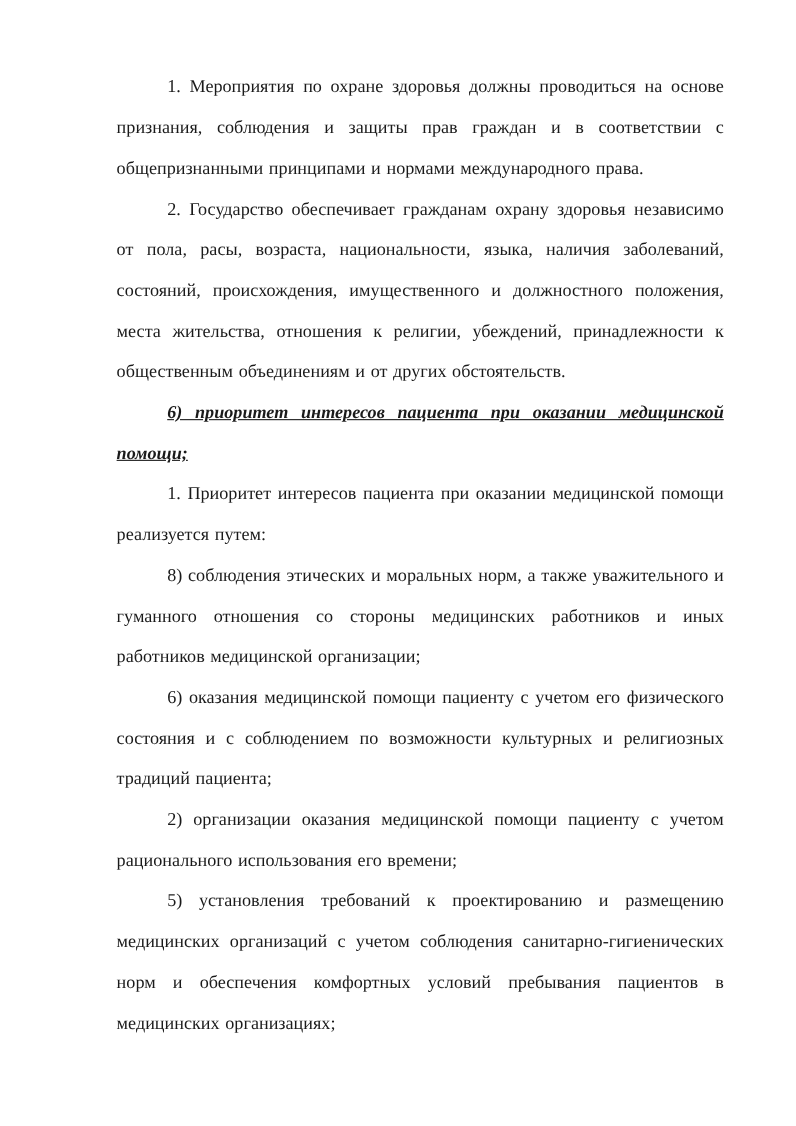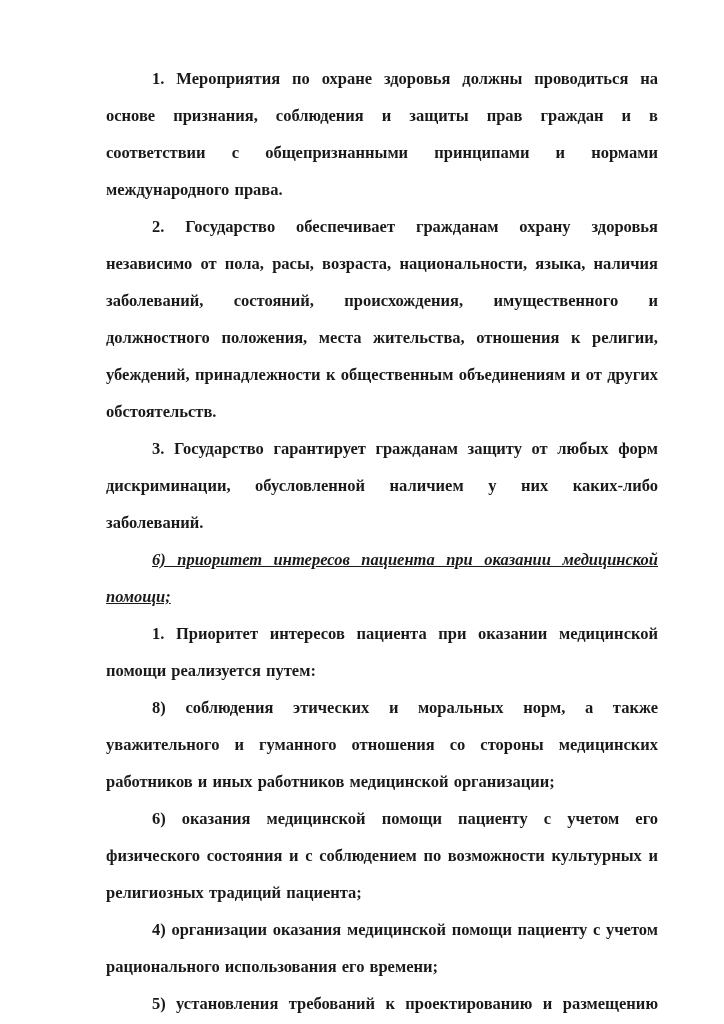--- a/index.html
+++ b/index.html
@@ -24,37 +24,35 @@
     width: 552px;
   }
   .text-block p {
     margin: 0;
     padding: 0;
     font-size: 16.5px;
     line-height: 37px;
     text-align: justify;
     text-indent: 46px;
     word-spacing: 1px;
-    font-weight: bold;
   }
   .text-block p.emph {
     font-weight: bold;
     font-style: italic;
     text-decoration: underline;
   }
 </style>
 </head>
 <body>
 
 <div class="page">
   <div class="text-block">
 
   <p>1. Мероприятия по охране здоровья должны проводиться на основе признания, соблюдения и защиты прав граждан и в соответствии с общепризнанными принципами и нормами международного права.</p>
       <p>2. Государство обеспечивает гражданам охрану здоровья независимо от пола, расы, возраста, национальности, языка, наличия заболеваний, состояний, происхождения, имущественного и должностного положения, места жительства, отношения к религии, убеждений, принадлежности к общественным объединениям и от других обстоятельств.</p>
-      <p>3. Государство гарантирует гражданам защиту от любых форм дискриминации, обусловленной наличием у них каких-либо заболеваний.</p>
       <p class="emph">6) приоритет интересов пациента при оказании медицинской помощи;</p>
       <p>1. Приоритет интересов пациента при оказании медицинской помощи реализуется путем:</p>
       <p>8) соблюдения этических и моральных норм, а также уважительного и гуманного отношения со стороны медицинских работников и иных работников медицинской организации;</p>
       <p>6) оказания медицинской помощи пациенту с учетом его физического состояния и с соблюдением по возможности культурных и религиозных традиций пациента;</p>
-      <p>4) организации оказания медицинской помощи пациенту с учетом рационального использования его времени;</p>
+      <p>2) организации оказания медицинской помощи пациенту с учетом рационального использования его времени;</p>
       <p>5) установления требований к проектированию и размещению медицинских организаций с учетом соблюдения санитарно-гигиенических норм и обеспечения комфортных условий пребывания пациентов в медицинских организациях;</p>
     </div>
 </div>
 
 </body></html>

